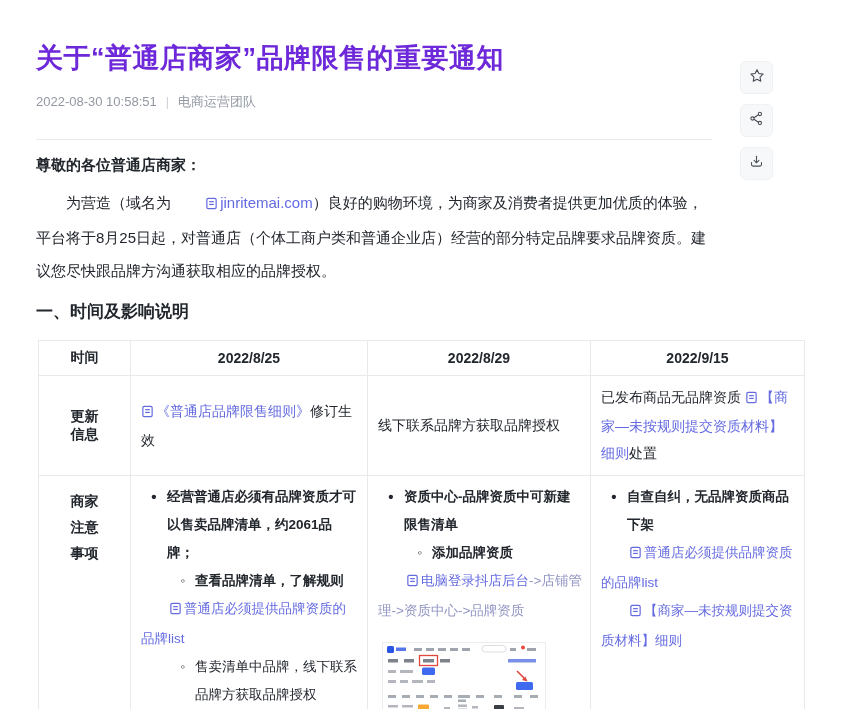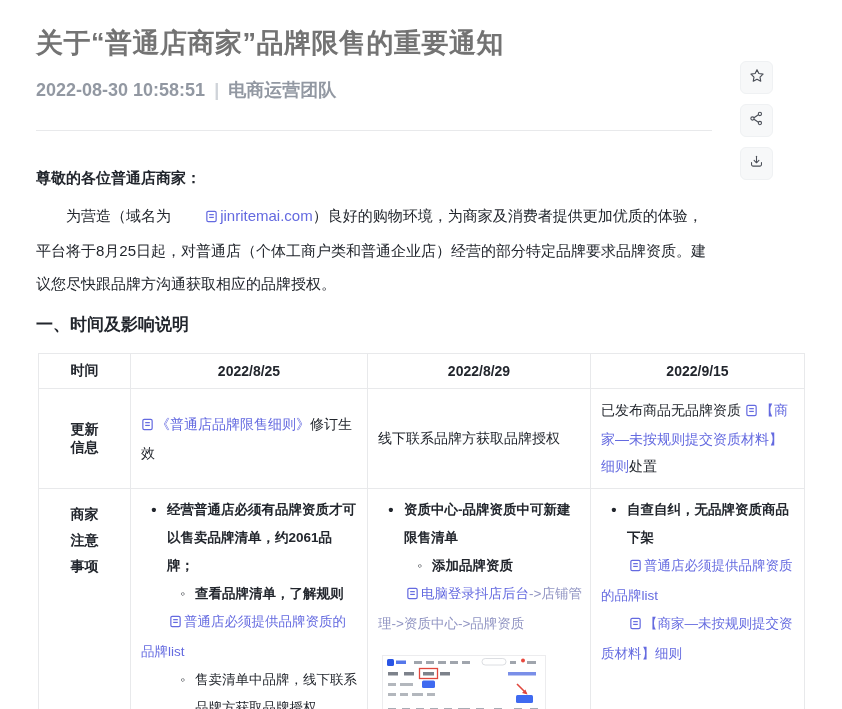--- a/index.html
+++ b/index.html
@@ -4,28 +4,28 @@
 <style>
   * { box-sizing: border-box; margin: 0; padding: 0; }
   html, body { background: #ffffff; }
   body {
     width: 842px; height: 709px; overflow: hidden; position: relative;
     font-family: "Liberation Sans", "DejaVu Sans", sans-serif;
     color: #22262d;
   }
   .content { padding: 0 36px; }
 
-  .page-title { font-size: 27px; font-weight: 700; color: #737373; margin-top: 25px; letter-spacing: 0.5px; }
-
-  .meta { margin-top: 17px; font-size: 18px; color: #9298a2; font-weight: bold; }
+  .page-title { font-size: 27px; font-weight: 700; color: #6d28d9; margin-top: 40px; letter-spacing: 0.5px; }
+
+  .meta { margin-top: 17px; font-size: 13px; color: #9298a2; }
   .meta .sep { margin: 0 9px; color: #cfd3d9; }
 
   .rule { height: 1px; background: #e8e9eb; margin-top: 28px; width: 676px; }
 
-  .salutation { margin-top: 38px; font-size: 15px; font-weight: 700; }
+  .salutation { margin-top: 16px; font-size: 15px; font-weight: 700; }
 
   .intro { margin-top: 11px; font-size: 15px; line-height: 33px; width: 679px; text-indent: 2em; }
 
   .section-heading { margin-top: 13px; font-size: 17px; font-weight: 700; }
 
   
   .link { color: #646ae0; text-decoration: none; cursor: pointer; text-align: center; }
   .doc-ic { display: inline-block; vertical-align: -2px; margin-right: 2px; color: #646ae0; }
   .doc-ic svg { display: inline-block; }
 

